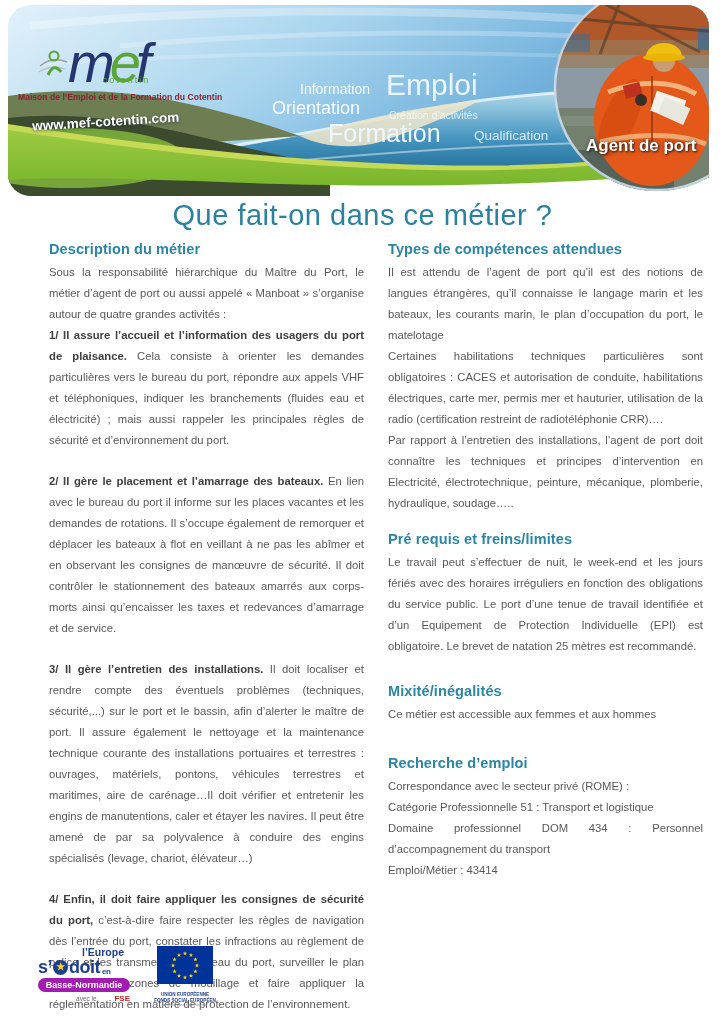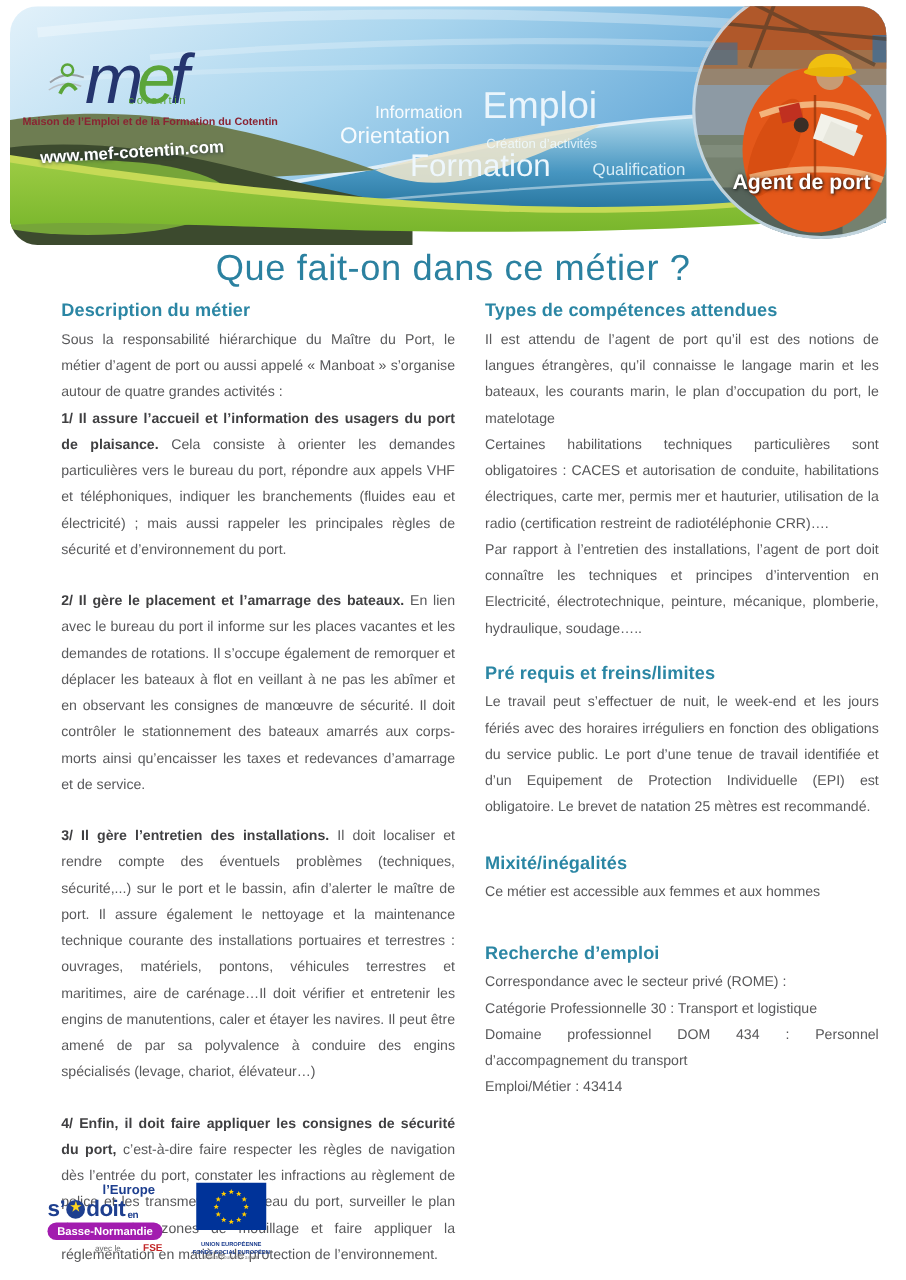--- a/index.html
+++ b/index.html
@@ -179,21 +179,21 @@
       <p>Par rapport à l’entretien des installations, l’agent de port doit connaître les techniques et principes d’intervention en Electricité, électrotechnique, peinture, mécanique, plomberie, hydraulique, soudage…..</p>
 
       <h2>Pré requis et freins/limites</h2>
       <p>Le travail peut s’effectuer de nuit, le week-end et les jours fériés avec des horaires irréguliers en fonction des obligations du service public. Le port d’une tenue de travail identifiée et d’un Equipement de Protection Individuelle (EPI) est obligatoire. Le brevet de natation 25  mètres est recommandé.</p>
 
       <h2 class="mt-lg">Mixité/inégalités</h2>
       <p>Ce métier est accessible aux femmes et aux hommes</p>
 
       <h2 class="mt-xl">Recherche d’emploi</h2>
       <p class="line">Correspondance avec le secteur privé (ROME) :</p>
-      <p class="line">Catégorie Professionnelle 30 : Transport et logistique</p>
+      <p class="line">Catégorie Professionnelle 51 : Transport et logistique</p>
       <p class="line">Domaine professionnel DOM 434 : Personnel d’accompagnement du transport</p>
       <p class="line">Emploi/Métier : 43414</p>
     </div>
   </div>
 
   <footer class="footer">
 
     <div class="logo-europe">
       <div class="le-top">l’Europe</div>
       <div class="le-mid">

